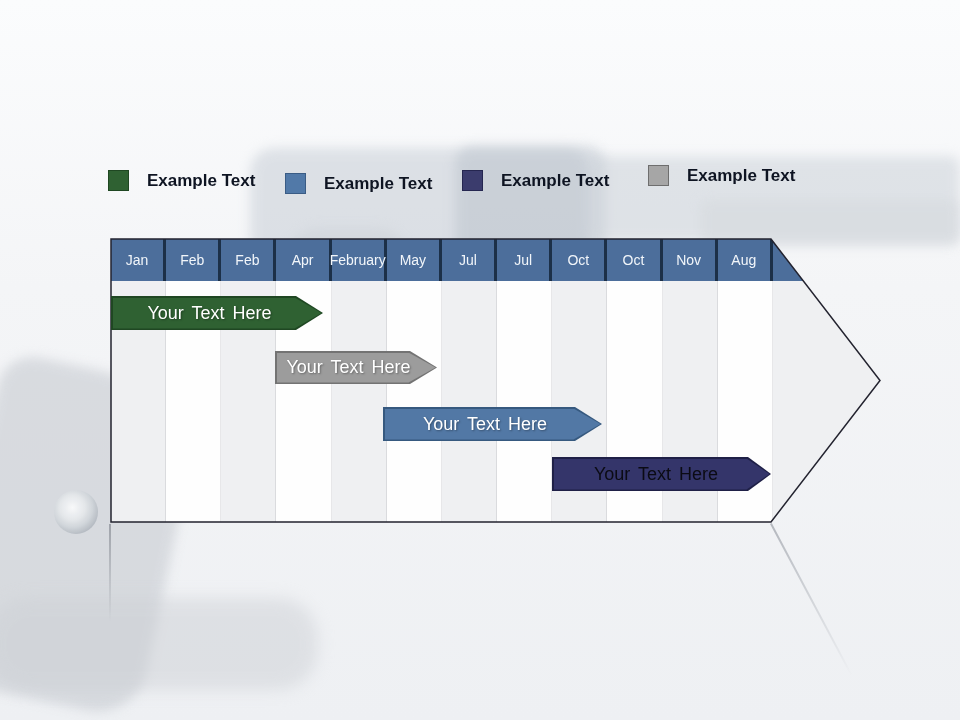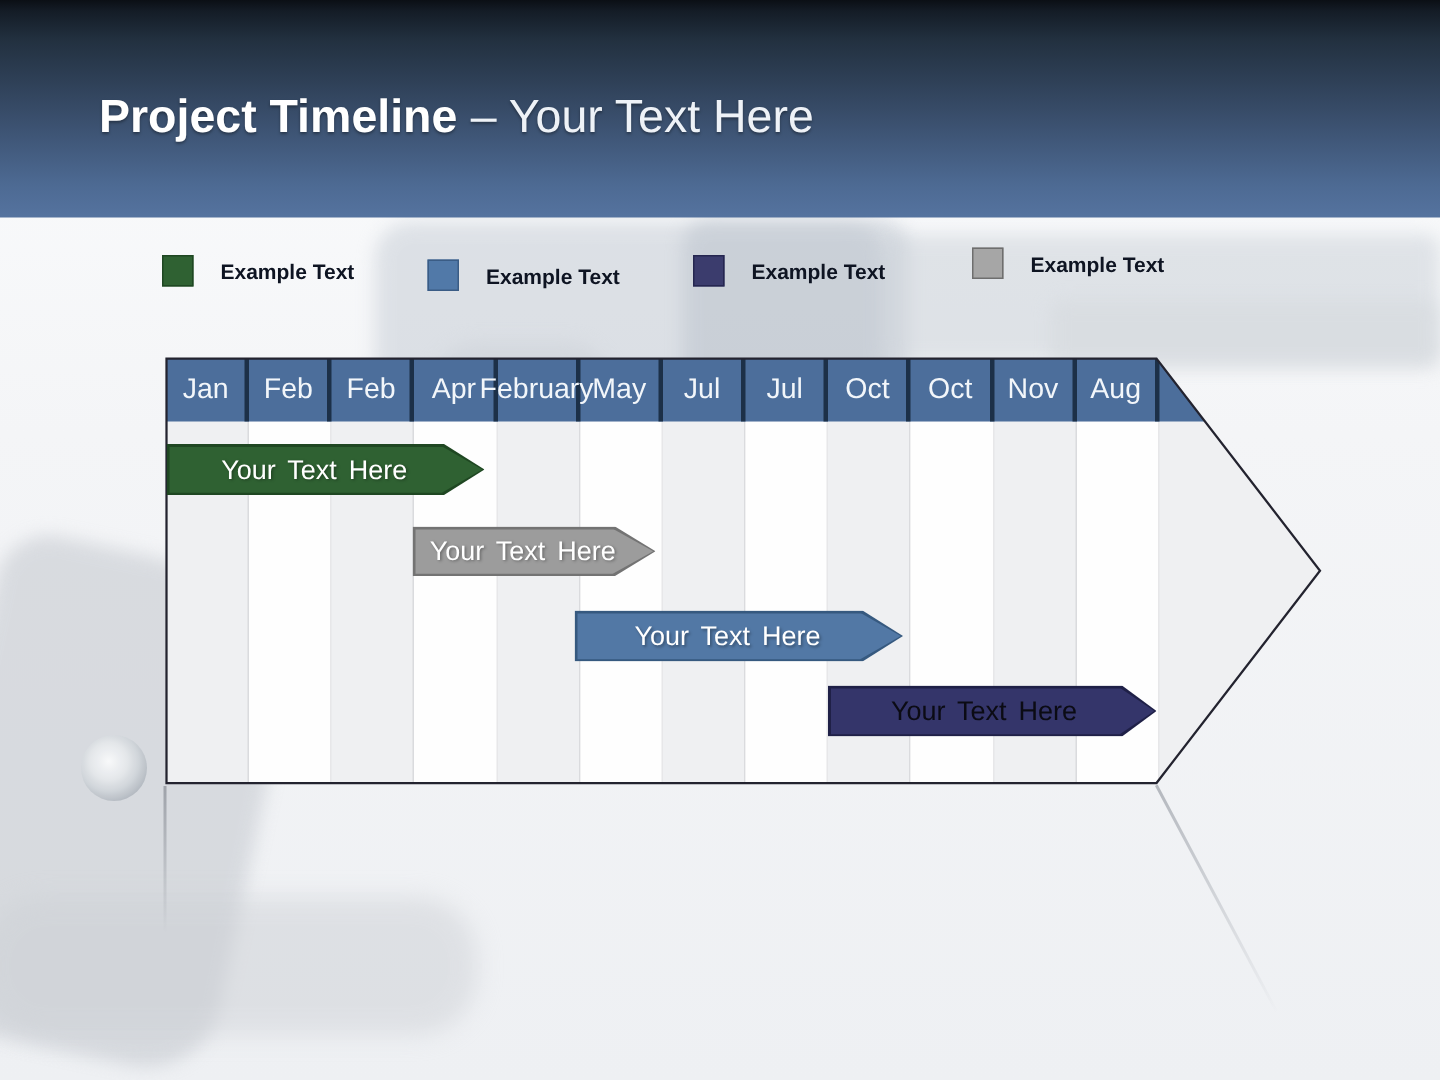--- a/index.html
+++ b/index.html
@@ -27,33 +27,33 @@
   .ph-grip    { left:-32px; top:368px; width:205px; height:335px; background:#c7cbd1; opacity:.6;
                 border-radius:36px 110px 50px 40px; transform:rotate(12deg); }
   .ph-gripbase{ left:-12px; top:598px; width:330px; height:92px; border-radius:40px; background:#cdd0d5; opacity:.5; filter:blur(8px); }
   .ph-screw   { left:54px; top:490px; width:44px; height:44px; border-radius:50%; filter:blur(.5px); opacity:.95;
                 background:radial-gradient(circle at 42% 40%, #fafbfc 0%, #e4e7ea 35%, #cfd4d9 55%, #aeb4bc 78%, #c8ccd2 100%); }
 
   
   .legend-item { position:absolute; z-index:6; display:flex; align-items:center; }
   .legend-swatch { width:21px; height:21px; border:1.5px solid var(--sqb,#555);
                    background:var(--sq,#888); flex:0 0 21px; }
-  .legend-label { margin-left:18px; font-size:14px; font-weight:bold; color:#0e1422; white-space:nowrap; }
+  .legend-label { margin-left:18px; font-size:17px; font-weight:bold; color:#0e1422; white-space:nowrap; }
 
   
   #timeline { position:absolute; left:110px; top:238px; width:772px; height:285px; z-index:6; }
   #timeline svg { position:absolute; left:0; top:0; overflow:visible; }
   .arrow-clip { position:absolute; left:0; top:0; width:772px; height:285px;
                 clip-path:polygon(1px 1px, 661px 1px, 770px 142.5px, 661px 284px, 1px 284px); }
 
   .month-band { position:absolute; left:1px; top:1px; width:770px; height:42px;
                 background:var(--hdr,#4c6e9b); display:flex; }
   .month-cell { flex:0 0 55.17px; width:55.17px; border-right:3px solid var(--hdrb,#1c3048);
                 display:flex; align-items:center; justify-content:center;
-                color:#f2f6fa; font-size:19px; }
+                color:#f2f6fa; font-size:14px; }
 
   .columns { position:absolute; left:1px; top:43px; width:662px; height:241px; display:flex; }
   .col { flex:0 0 55.17px; width:55.17px; border-right:1px solid rgba(90,95,105,.14); }
   .col.even { background:#fefefe; }
 
   
   .bar { position:absolute; z-index:8; }
   .bar-outline, .bar-fill { position:absolute;
      clip-path:polygon(0 0, calc(100% - var(--tip)) 0, 100% 50%, calc(100% - var(--tip)) 100%, 0 100%); }
   .bar-outline { inset:0; background:var(--border,#333); }
@@ -78,25 +78,20 @@
     <div class="photo ph-body"></div>
     <div class="photo ph-cyl"></div>
     <div class="photo ph-barrel"></div>
     <div class="photo ph-barrel2"></div>
     <div class="photo ph-trigger"></div>
     <div class="photo ph-grip"></div>
     <div class="ph-gripbase photo"></div>
     <div class="ph-screw" style="position:absolute;z-index:1;"></div>
   </div>
 
-  <div class="header">
-    <div class="title">
-      <span class="t-bold">Project Timeline</span><span class="t-rest">– Your Text Here</span>
-    </div>
-  </div>
 
   <div class="legend-item" style="left: 108px; top: 170px; --sq: #2f6132; --sqb: #1f4722;">
     <span class="legend-swatch"></span>
     <span class="legend-label">Example Text</span>
   </div>
   <div class="legend-item" style="left: 285px; top: 173px; --sq: #5179a8; --sqb: #3a5c85;">
     <span class="legend-swatch"></span>
     <span class="legend-label">Example Text</span>
   </div>
   <div class="legend-item" style="left: 462px; top: 170px; --sq: #3b3c6d; --sqb: #252650;">

